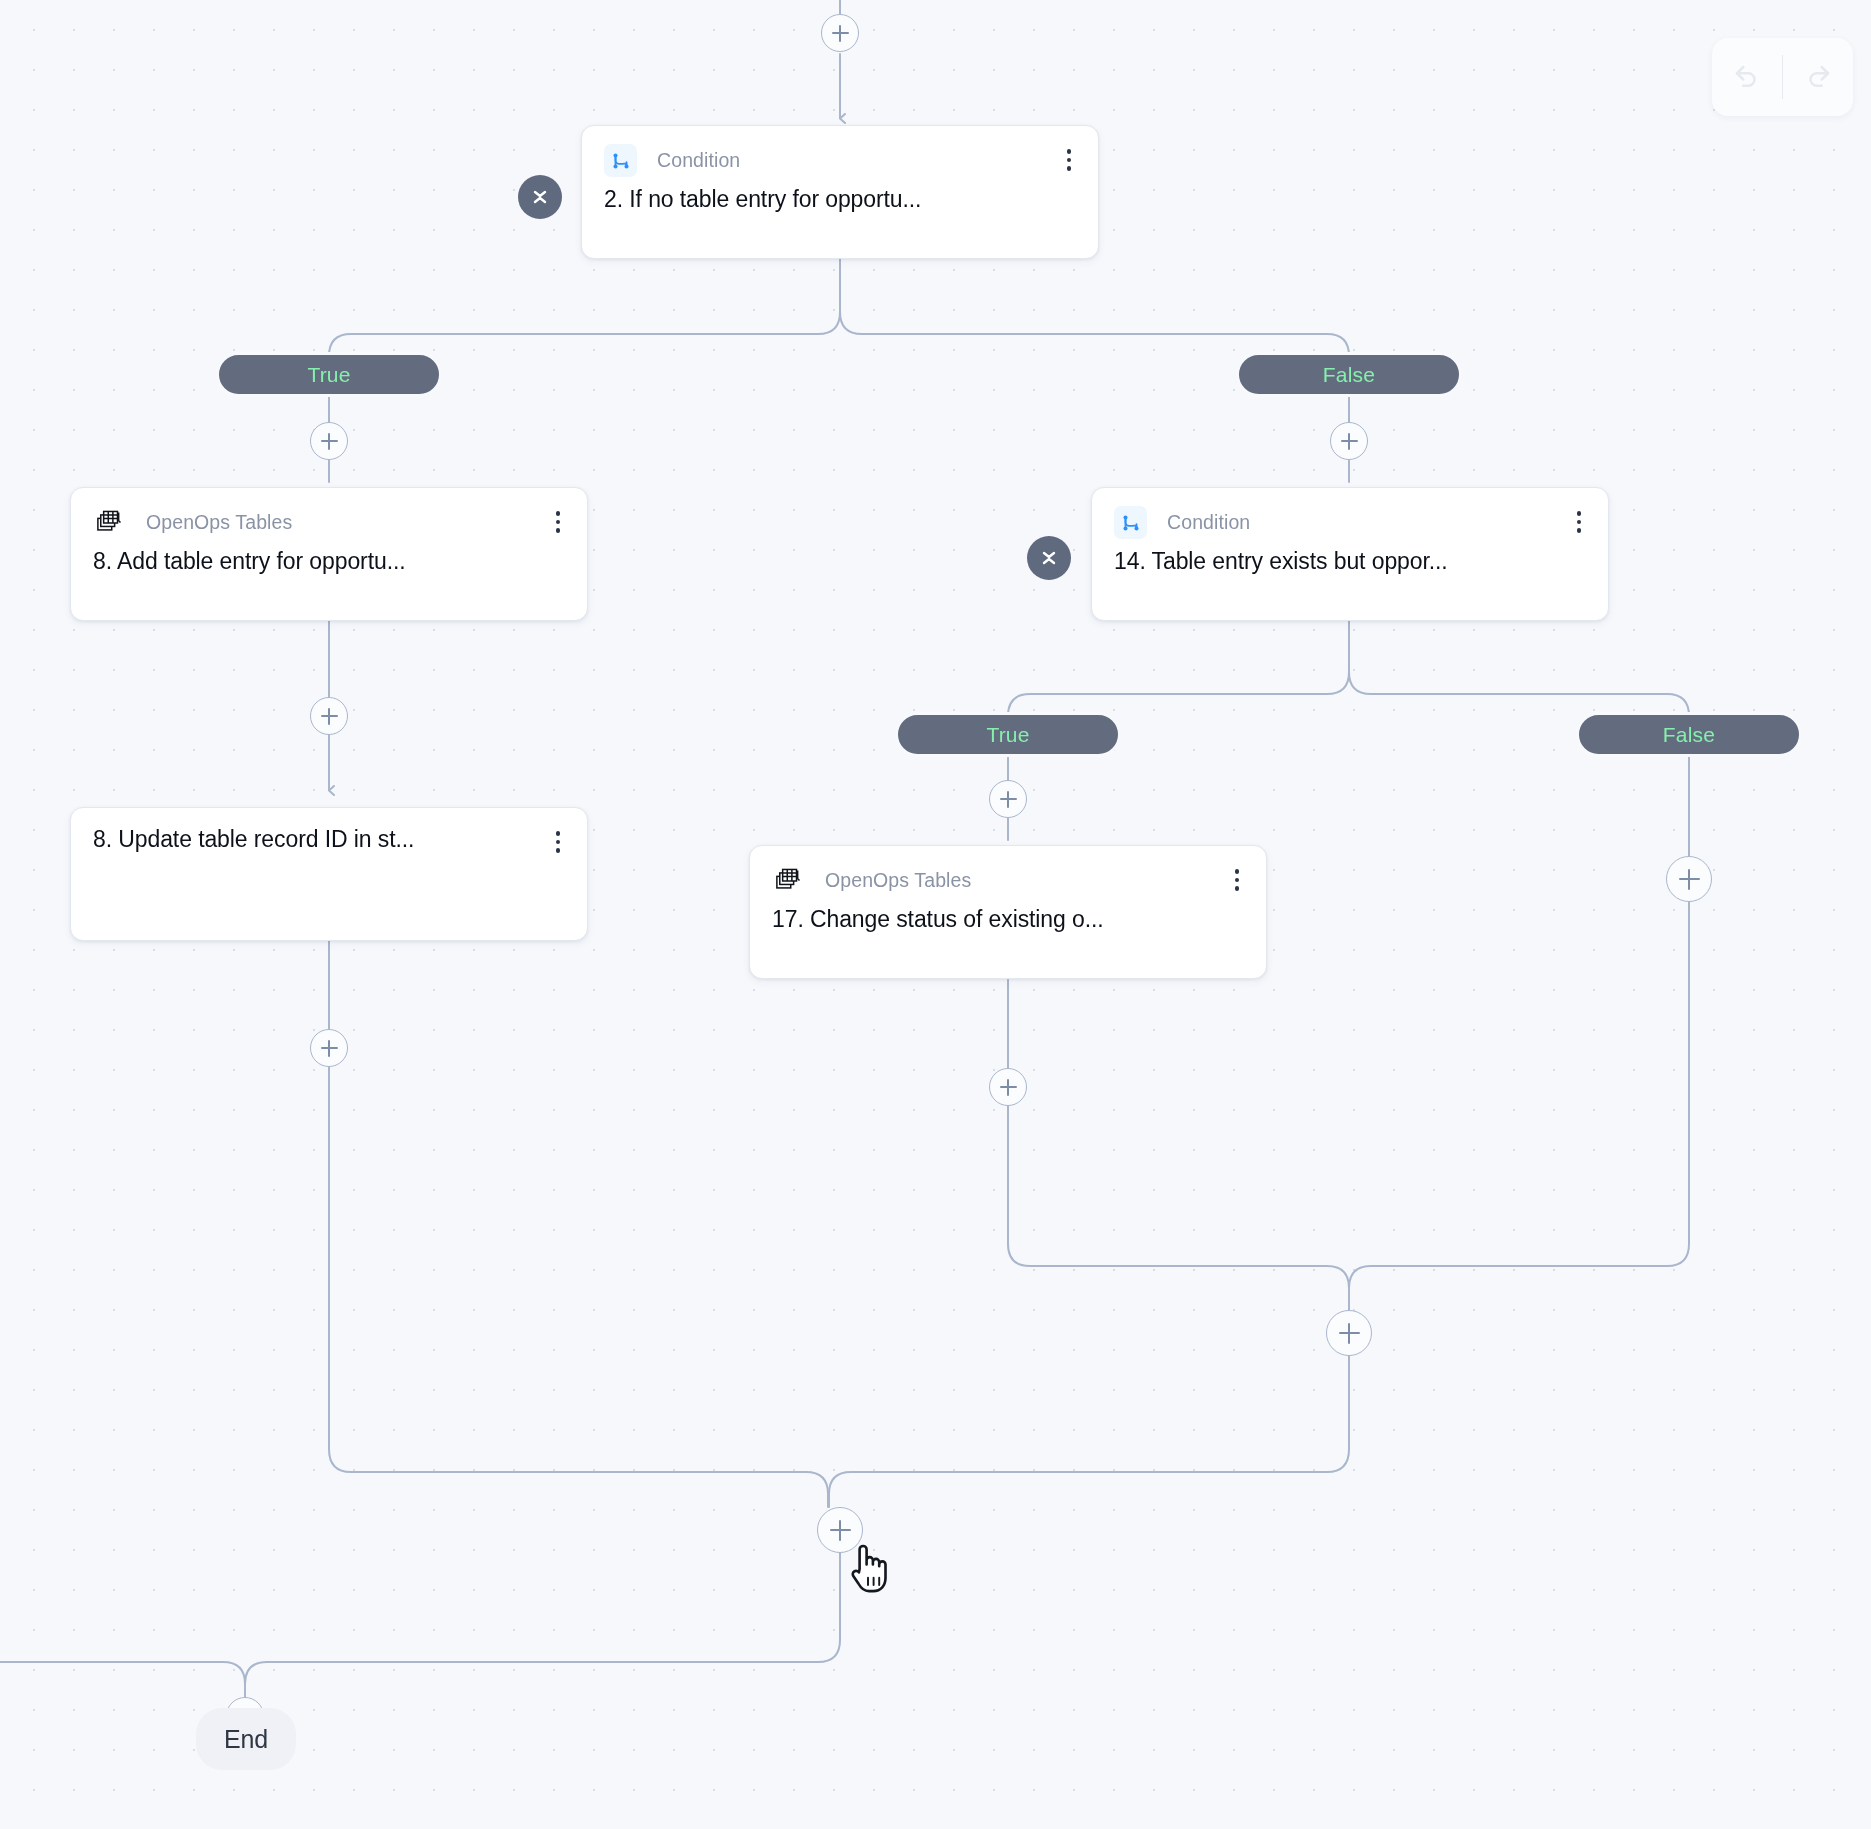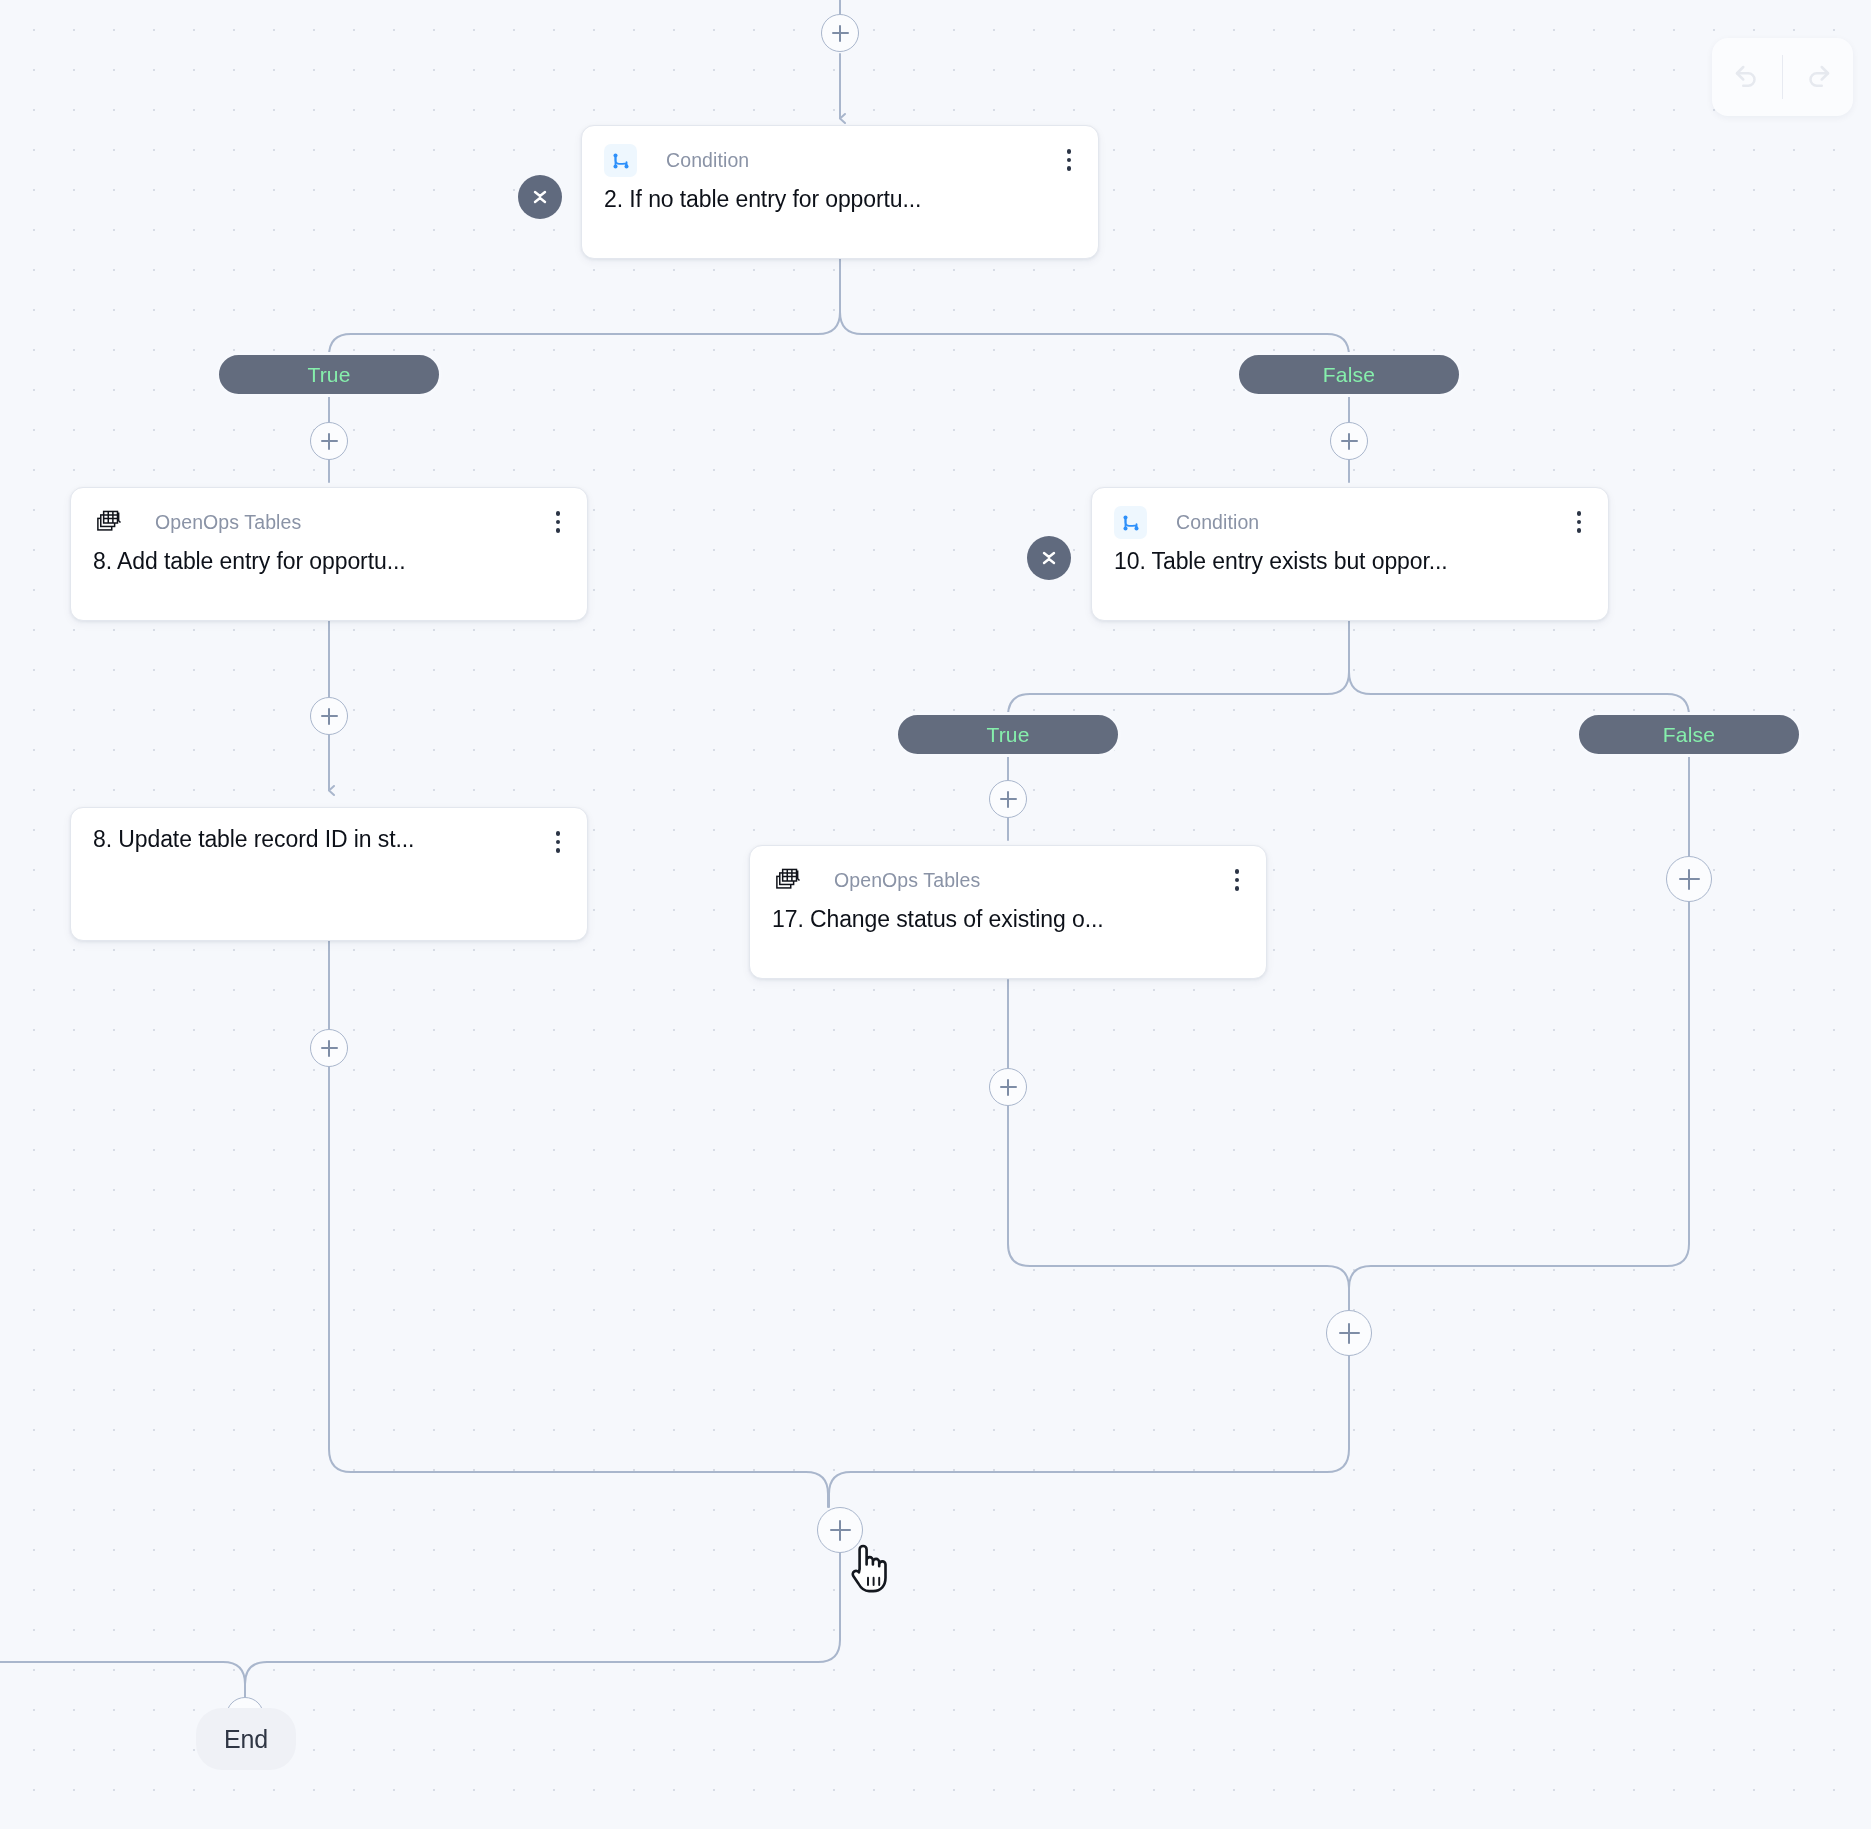--- a/index.html
+++ b/index.html
@@ -21,21 +21,21 @@
   
   .node {
     position:absolute;
     background:#ffffff;
     border:1px solid #e3e7ee;
     border-radius:13px;
     box-shadow:0 1px 3px rgba(24,39,75,.07), 0 3px 10px rgba(24,39,75,.05);
     padding:18px 22px 20px 22px;
     display:flex; flex-direction:column; gap:9px;
   }
-  .node-head { display:flex; align-items:center; gap:29px; }
+  .node-head { display:flex; align-items:center; gap:20px; }
   .node-icon {
     width:33px; height:33px; border-radius:7px;
     display:flex; align-items:center; justify-content:center;
     flex:0 0 auto;
   }
   .icon-condition { background:#eef7fe; }
   .icon-tables    { background:transparent; }
   .icon-storage   { background:#e9edfb; }
   .node-type {
     font-size:19.5px; color:#8a93a6; letter-spacing:.1px;
@@ -277,21 +277,21 @@
           <circle cx="6" cy="18" r="2.2" fill="#2e90fa" stroke="none"></circle>
           <circle cx="18" cy="18" r="2.2" fill="#2e90fa" stroke="none"></circle>
           <circle cx="6" cy="6" r="2.2" fill="#2e90fa" stroke="none"></circle>
           <path d="M6 8.2 v3 a4 4 0 0 0 4 4 h4 a4 4 0 0 1 4 0.6 v0"></path>
           <path d="M6 8.2 v7.6"></path>
           <path d="M18 15.8 v-2.5"></path>
         </svg>
       </span>
       <span class="node-type">Condition</span>
     </div>
-    <div class="node-title">10. Table entry exists but oppor...</div>
+    <div class="node-title">14. Table entry exists but oppor...</div>
     <div class="dots">
         <i></i>
         <i></i>
         <i></i>
       </div>
   </div>
 
   <div class="branch" style="left:895px;  top:712px; width:226px;">True</div>
   <div class="branch" style="left:1576px; top:712px; width:226px;">False</div>
 

